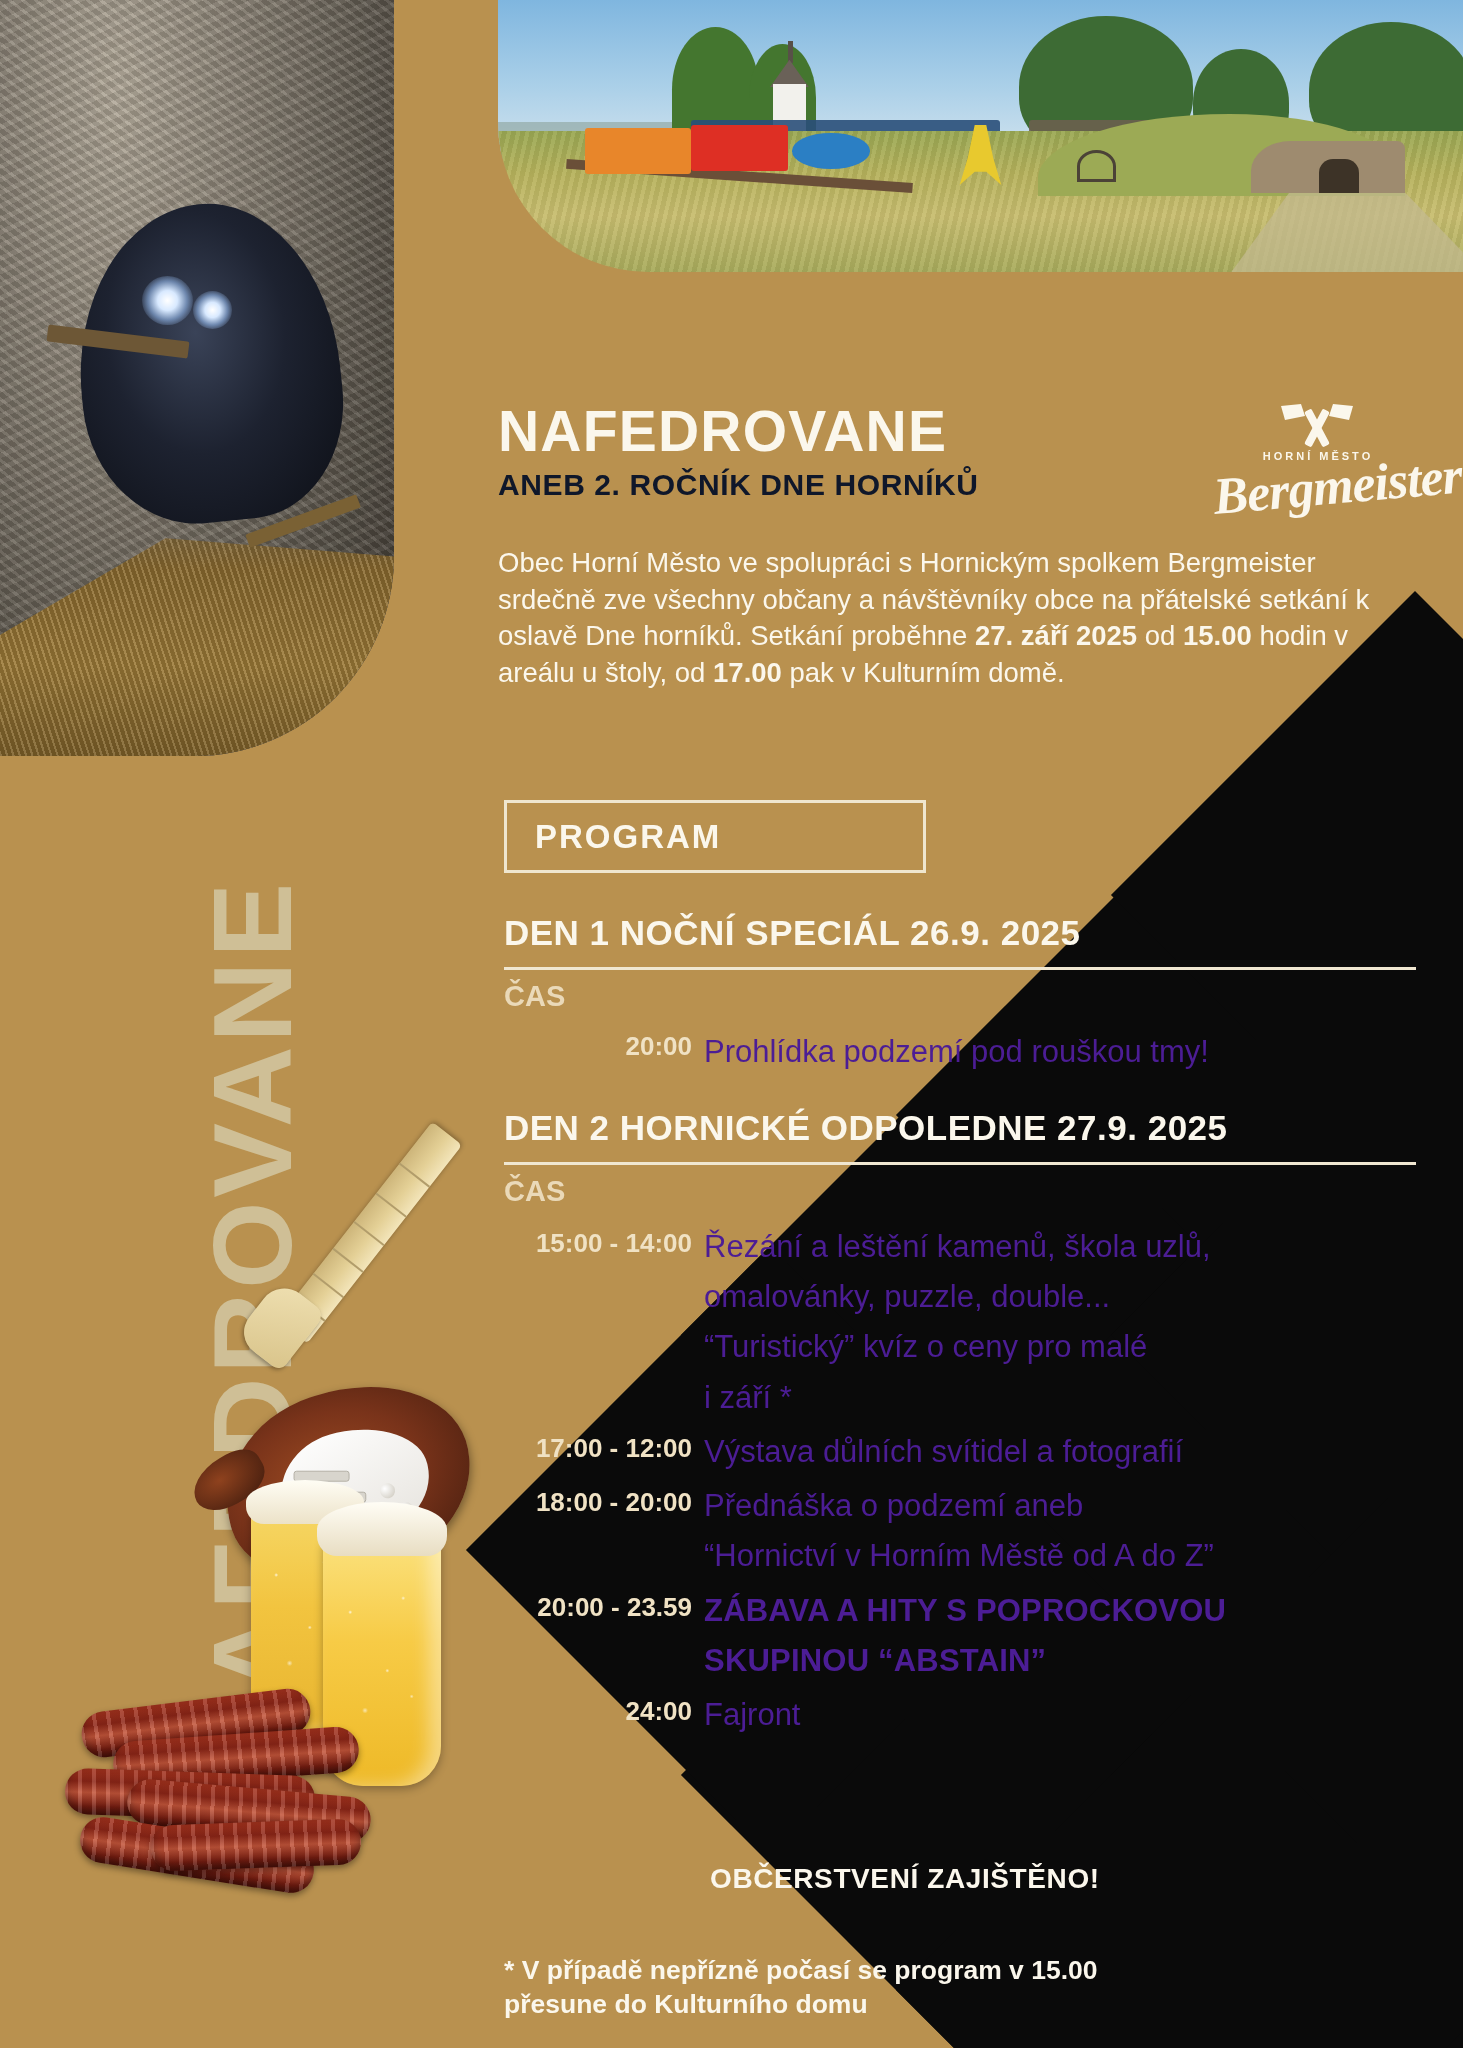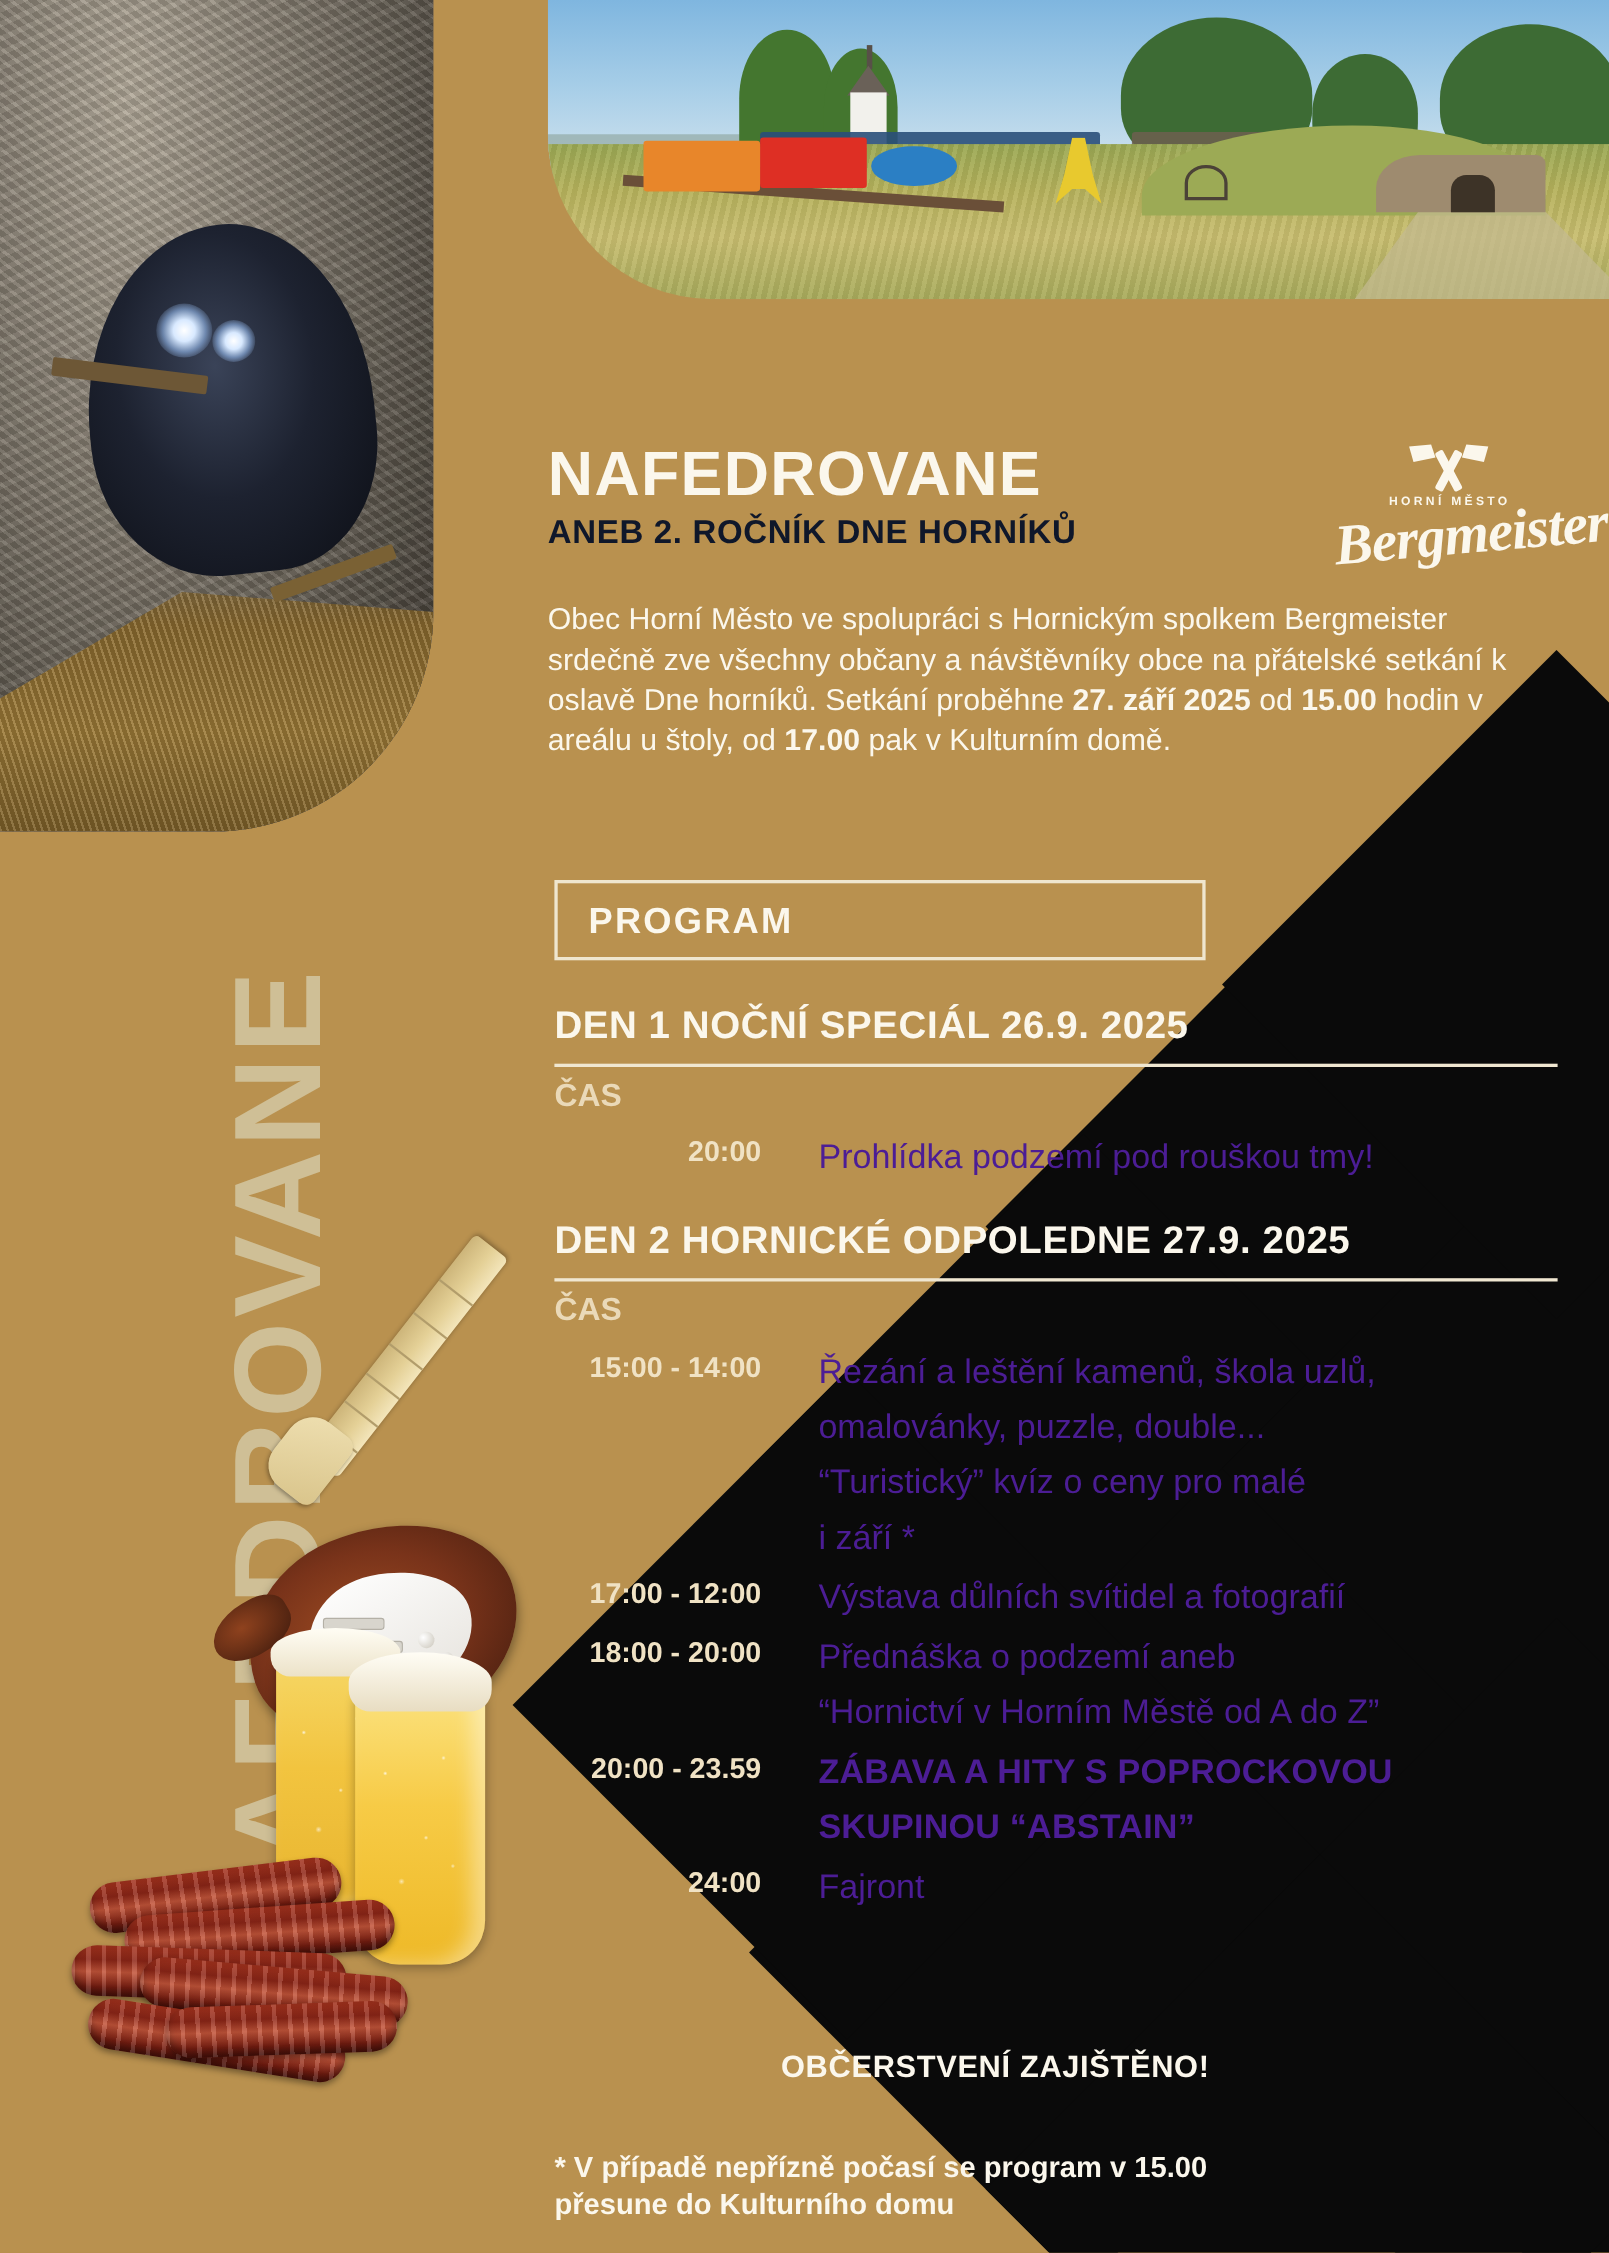--- a/index.html
+++ b/index.html
@@ -337,42 +337,42 @@
 
   #intro {
     position:absolute; left:0; top:545px; width: 892px;
     font-size: 27.5px; line-height: 1.33; font-weight: 400;
     color:#fbf7ec;
   }
   #intro b { font-weight: 800; }
 
   #program-box {
     position:absolute; left: 6px; top: 800px;
-    width: 592px; height: 73px;
+    width: 422px; height: 73px;
     border: 3px solid #efe6cf;
     display:flex; align-items:center;
   }
   #program-label {
     font-size: 33px; font-weight: 800; letter-spacing: 2px;
     padding-left: 28px; color:#fbf7ec;
   }
 
   .day-block { position:absolute; left: 6px; width: 912px; }
   .day-title {
     font-size: 35px; font-weight: 800; letter-spacing: .5px; color:#fbf7ec;
     white-space: nowrap;
   }
   .day-rule {
     height: 3px; background:#f0e7d1; margin-top: 14px; margin-bottom: 10px;
   }
   .day-caslabel {
     font-size: 29px; font-weight: 700; color:#ead9b8; margin-bottom: 14px;
   }
   .sched-row {
-    display: flex; align-items: flex-start; margin-bottom: 4px; gap: 40px;
+    display: flex; align-items: flex-start; margin-bottom: 4px;
   }
   .sched-time {
     flex: 0 0 200px; text-align: right; padding-right: 12px;
     font-size: 26px; font-weight: 700; color:#f0e2c4; line-height: 1.62;
     white-space: nowrap;
   }
   .sched-desc {
     flex: 1 1 auto; font-size: 31px; font-weight: 400; color:#4c1d95; line-height: 1.62;
   }
   .sched-desc.strong { font-weight: 800; letter-spacing: .2px; }

